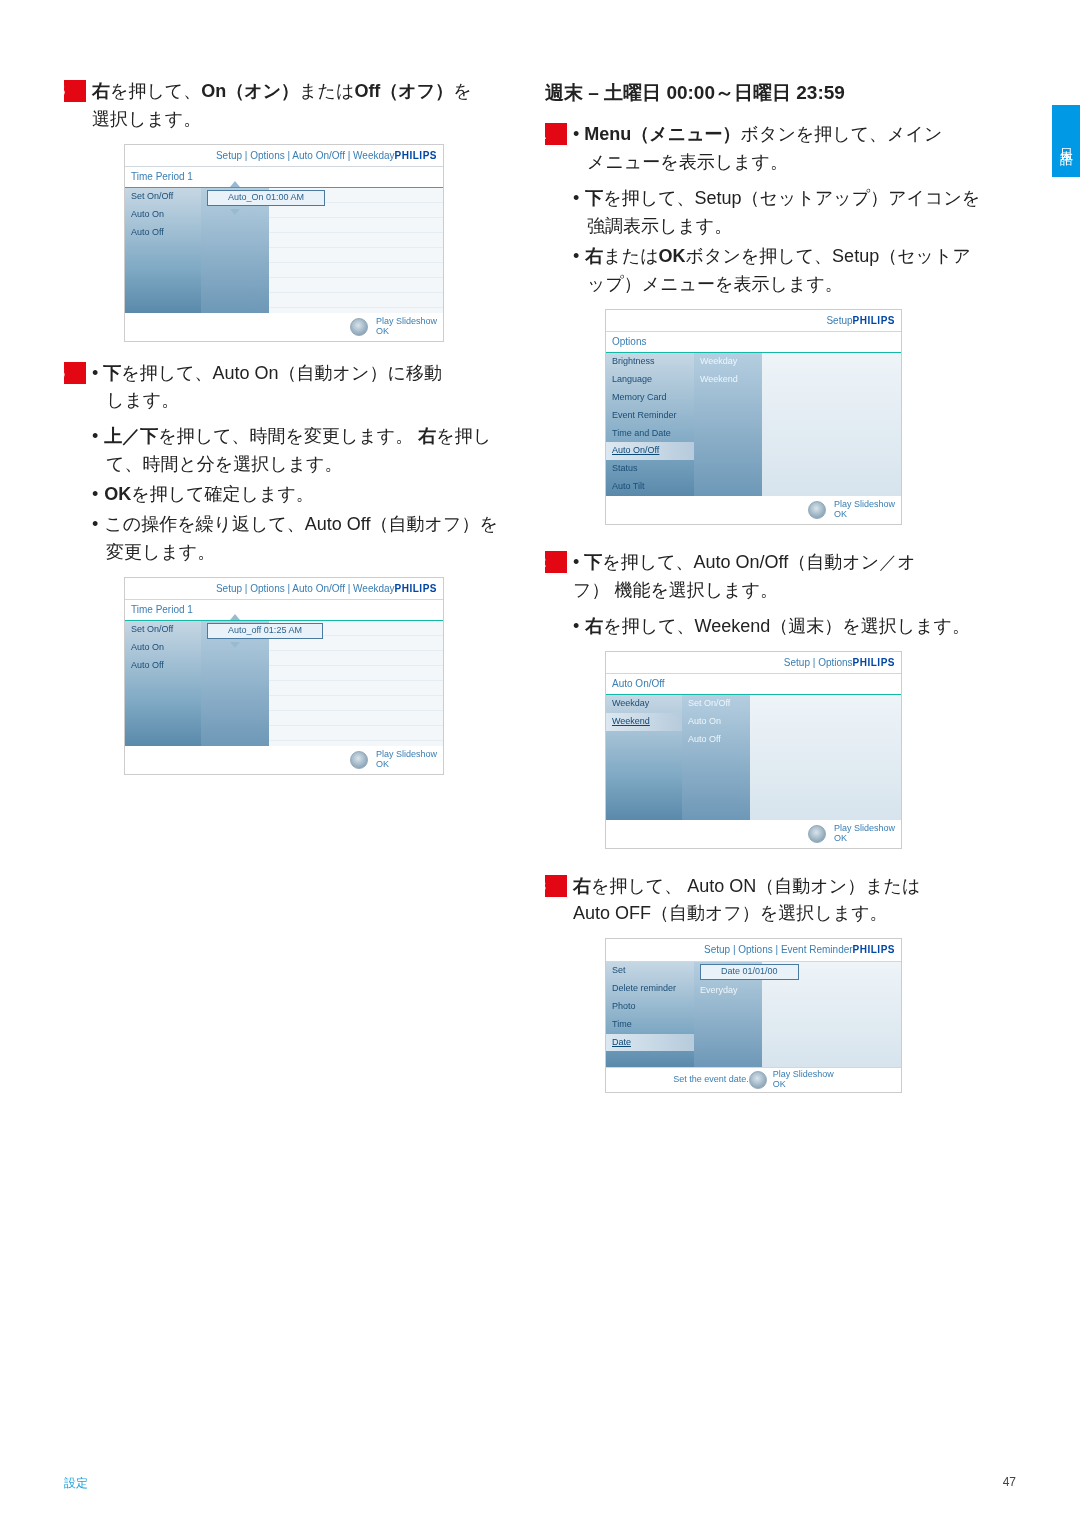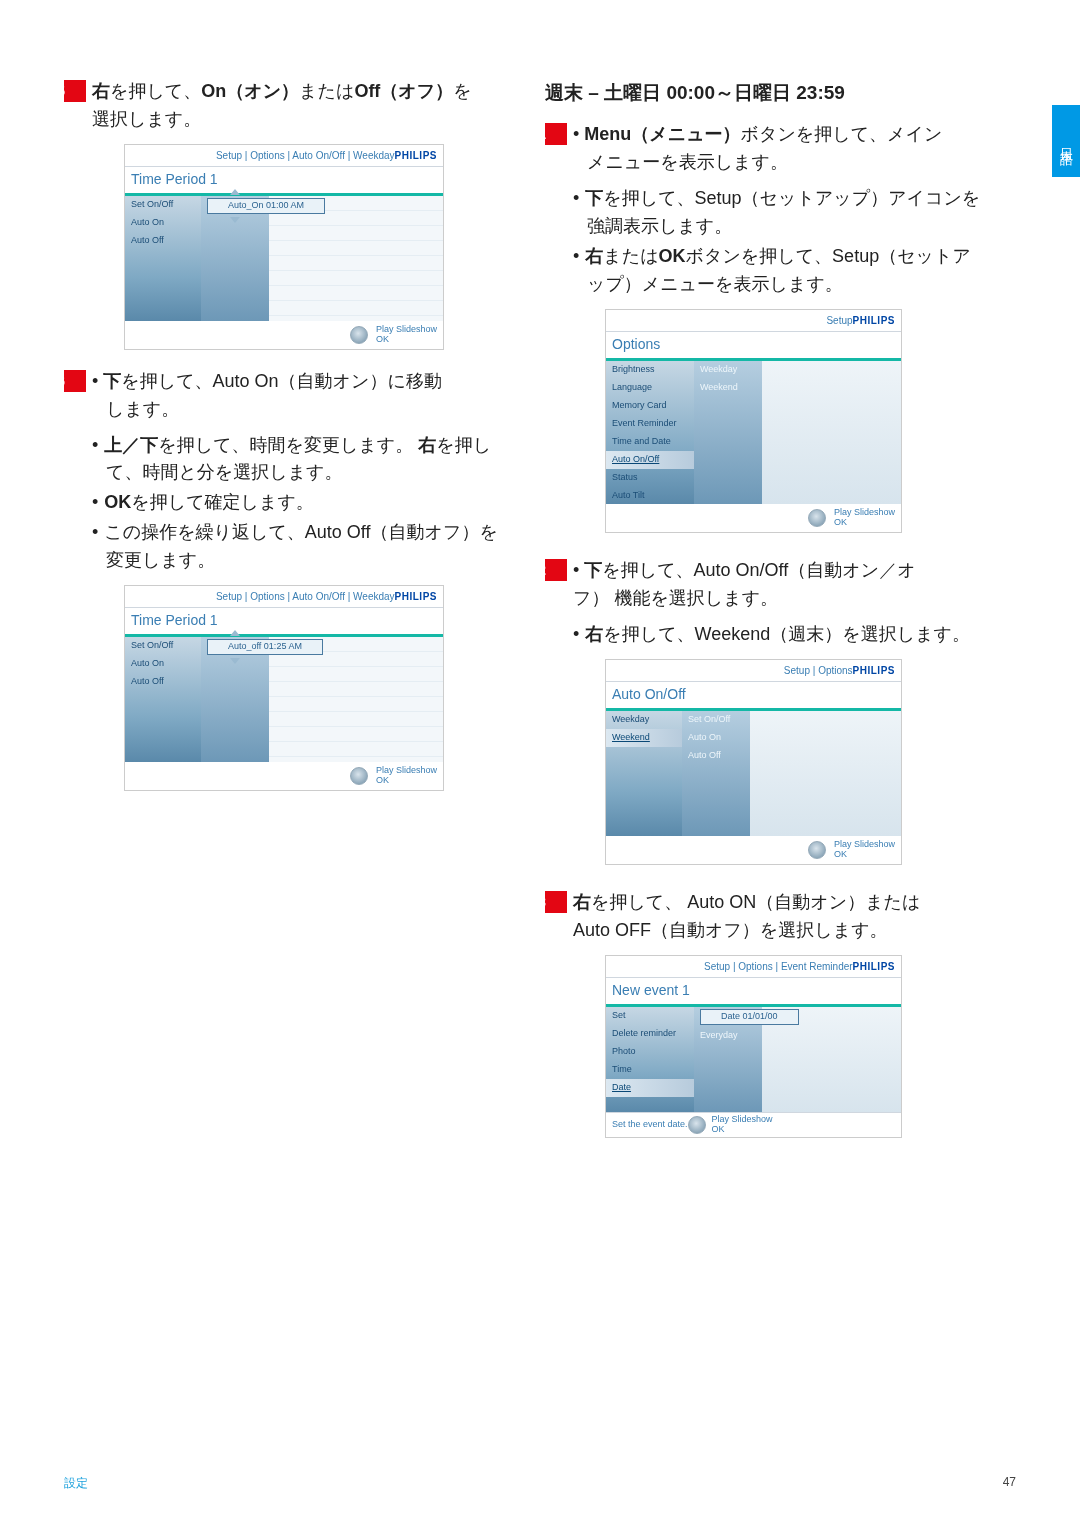--- a/index.html
+++ b/index.html
@@ -14,21 +14,21 @@
 .substeps li{padding-left:14px;text-indent:-14px;margin-bottom:2px}
 .substeps li::before{content:"•";color:#222;margin-right:6px}
 .heading{font-weight:bold;font-size:19px;margin:0 0 14px 0}
 .para-no-indent{margin:10px 0 18px 0}
 
 .shot{width:320px;margin:10px 0 18px 60px;border:1px solid #ccc;background:#fff}
 .shot-r{width:297px;margin:10px 0 24px 60px;border:1px solid #ccc;background:#fff}
 .shot-head{display:flex;justify-content:flex-end;align-items:center;padding:3px 6px;border-bottom:1px solid #d0d7df;font-size:10px}
 .shot-bc{color:#3a7eb3}
 .shot-brand{color:#0046a5;font-weight:bold;letter-spacing:.5px;font-size:10px}
-.shot-sub{color:#3a7eb3;font-size:14px;padding:2px 6px;border-bottom:3px solid #14b8a6}
+.shot-sub{color:#3a7eb3;font-size:10px;padding:2px 6px;border-bottom:1px solid #14b8a6}
 .shot-body{display:flex;min-height:125px}
 .menu-col{width:76px;background:linear-gradient(180deg,#c6d7e4 0%,#7fa9c4 65%,#5a89aa 100%);color:#1b4d76;font-size:9px}
 .menu-col div{padding:2px 4px 2px 6px;white-space:nowrap}
 .menu-col div.sel{background:linear-gradient(90deg,#dce8f1,#b7cbdc);color:#0a4876;text-decoration:underline}
 .menu2-col{width:68px;background:linear-gradient(180deg,#b5cee0 0%,#6d98b7 100%);color:#eef6fb;font-size:9px}
 .menu2-col div{padding:2px 4px 2px 6px;white-space:nowrap}
 .menu2-val{position:relative}
 .val-box{display:inline-block;border:1px solid #4a7aa0;background:#e9f2f8;color:#2c6390;padding:0 20px;position:relative}
 .arrow-up,.arrow-down{position:absolute;left:50%;transform:translateX(-50%);width:0;height:0;border-left:5px solid transparent;border-right:5px solid transparent}
 .arrow-up{border-bottom:6px solid #9abad1;top:-7px}
@@ -189,36 +189,35 @@
         </div>
   </div>
 
   <p class="step"><span class="stepnum">3</span><b>右</b>を押して、 Auto ON（自動オン）または<span style="display:block;text-indent:0">Auto OFF（自動オフ）を選択します。</span></p>
 
   <div class="shot-r">
     <div class="shot-head">
           <span class="shot-bc">Setup | Options | Event Reminder</span>
           <span class="shot-brand">PHILIPS</span>
         </div>
-    <div class="shot-sub">New event 1</div>
     <div class="shot-body" style="min-height:105px">
       <div class="menu-col mc1-wide">
         <div>Set</div>
         <div>Delete reminder</div>
         <div>Photo</div>
         <div>Time</div>
         <div class="sel">Date</div>
       </div>
       <div class="menu2-col">
         <div><span class="val-box">Date   01/01/00</span></div>
         <div>Everyday</div>
       </div>
       <div class="shot-rest"></div>
     </div>
-    <div class="shot-hint" style="display:flex;justify-content:flex-start;align-items:center">
+    <div class="shot-hint" style="display:flex;justify-content:center;align-items:center">
       <span>Set the event date.</span>
       <span style="display:flex;align-items:center;gap:6px">
             <span class="joy"></span>
             <span class="foot-labels">
               <span>Play Slideshow</span>
               <span>OK</span>
             </span>
           </span>
     </div>
   </div>

